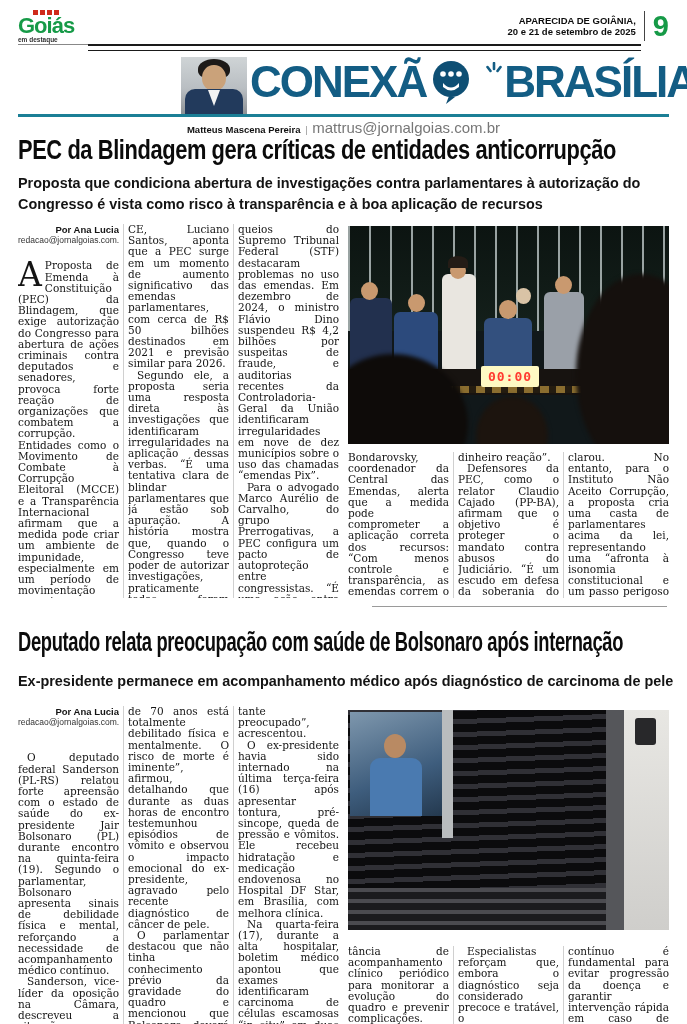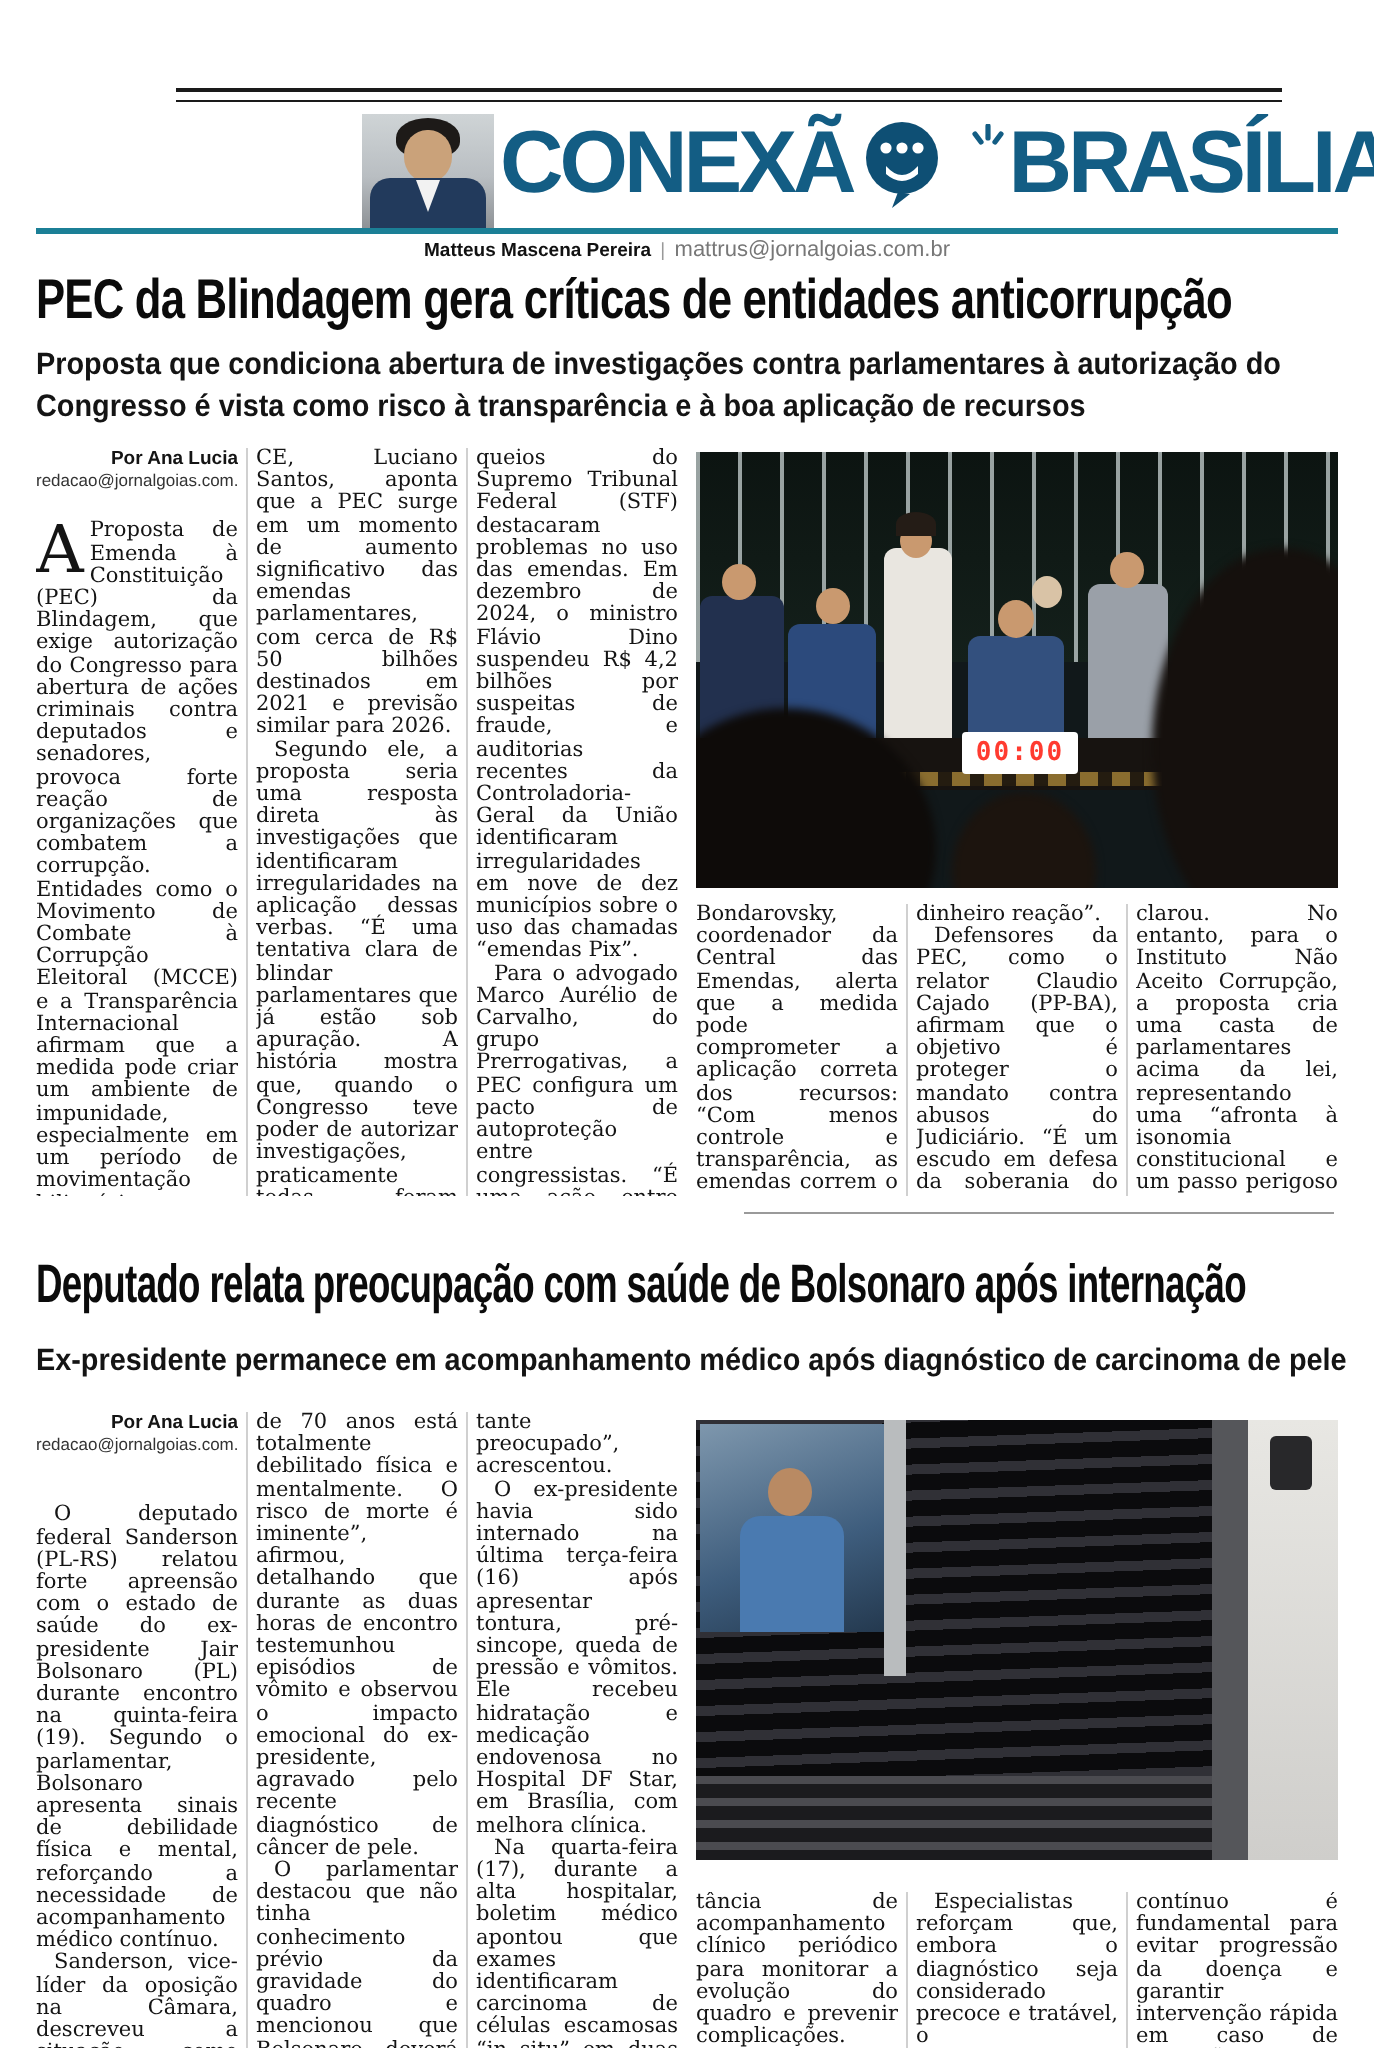--- a/index.html
+++ b/index.html
@@ -30,21 +30,21 @@
   .cp-shirt { position:absolute; left:27px; top:33px; width:12px; height:16px; background:#f2f2f2;
               clip-path:polygon(0 0,100% 0,50% 100%); }
   .banner-title { position:absolute; left:232px; top:-2px; display:flex; align-items:center;
                   color:#135d84; font-weight:bold; font-size:44px; line-height:60px; letter-spacing:-2px; }
   .bubble { margin:0 4px; display:flex; }
   .spark { margin:0 2px 22px 10px; display:flex; }
   .banner-rule { position:absolute; top:114px; left:18px; right:18px; height:2.5px; background:#1b7f96; }
   .banner-byline { position:absolute; top:119px; left:0; width:100%; text-align:center; font-size:9.5px; }
   .bb-name { font-weight:bold; color:#111; }
   .bb-sep { color:#999; margin:0 2px; }
-  .bb-email { color:#777; font-size:11px; }
+  .bb-email { color:#777; font-size:15px; }
 
   
   .headline { position:absolute; left:18px; margin:0; white-space:nowrap; font-weight:bold; color:#0b0b0b;
               transform-origin:0 0; letter-spacing:-0.5px; }
   .h1a { top:134px; font-size:28px; transform:scaleX(0.78); }
   .h2a { top:627px; font-size:27px; transform:scaleX(0.68); }
   .subhead { position:absolute; left:18px; margin:0; width:700px; transform:scaleX(0.93); transform-origin:0 0;
              font-weight:bold; font-size:15.5px; line-height:20.5px; color:#141414; text-align:left; }
   .sh1 { top:173px; }
   .sh2 { top:671px; white-space:nowrap; }
@@ -76,21 +76,21 @@
   .photo1 { position:absolute; left:330px; top:2px; width:321px; height:218px; overflow:hidden; background:#11181a; }
   .p1-wall { position:absolute; left:0; top:0; width:100%; height:105px; background:
       repeating-linear-gradient(90deg, rgba(200,210,210,.75) 0 2px, rgba(10,18,14,0) 2px 21px),
       linear-gradient(180deg,#0c1411 0%, #14201b 100%); }
   .fig { position:absolute; }
   .face { position:absolute; border-radius:50%; background:#c9996f; }
   .suit { position:absolute; border-radius:6px 6px 0 0; }
   .p1-desk { position:absolute; left:0; top:143px; width:100%; height:26px; background:#171310; }
   .p1-gold { position:absolute; left:0; top:160px; width:100%; height:7px;
              background:repeating-linear-gradient(90deg,#8a6d2f 0 9px,#241c10 9px 16px); }
-  .timer { position:absolute; left:133px; top:140px; width:58px; height:21px; background:#ffffff; border-radius:2px;
+  .timer { position:absolute; left:133px; top:140px; width:58px; height:21px; background:#fef9c3; border-radius:2px;
            color:#ff3b30; font-family:"DejaVu Sans Mono",monospace; font-weight:bold; font-size:13px;
            line-height:21px; text-align:center; letter-spacing:1px; }
   .blob { position:absolute; border-radius:50%; filter:blur(2px); }
 
   
   .photo2 { position:absolute; left:330px; top:4px; width:321px; height:220px; overflow:hidden; background:#121214; }
   .p2-blinds { position:absolute; left:0; top:0; width:276px; height:100%;
       background:repeating-linear-gradient(178deg,#303036 0 5px,#0b0b0d 5px 13px); }
   .p2-blinds-low { position:absolute; left:0; top:178px; width:276px; height:42px;
       background:repeating-linear-gradient(180deg,#4b4b50 0 4px,#1b1b1e 4px 11px); }
@@ -102,20 +102,40 @@
   .p2-graycol { position:absolute; left:258px; top:0; width:18px; height:100%; background:#55565a; }
   .p2-wall { position:absolute; left:276px; top:0; width:45px; height:100%;
       background:linear-gradient(180deg,#e8e7e3 0%,#cfcecb 100%); }
   .p2-camera { position:absolute; left:287px; top:8px; width:21px; height:27px; background:#28282a; border-radius:3px; }
 </style>
 </head>
 <body>
 
 <div class="page">
 
+  <div class="masthead">
+    <div class="logo">
+      <div class="logo-squares">
+          <i></i>
+          <i></i>
+          <i></i>
+          <i></i>
+        </div>
+      <div class="logo-title">Goiás</div>
+      <div class="logo-sub">em destaque</div>
+    </div>
+    <div class="mast-right">
+      <div class="mast-date">
+        <div>APARECIDA DE GOIÂNIA,</div>
+        <div>20 e 21 de setembro de 2025</div>
+      </div>
+      <div class="mast-sep"></div>
+      <div class="page-number">9</div>
+    </div>
+  </div>
   <div class="mast-rule"></div>
 
   <div class="banner">
     <div class="columnist-photo">
       <div class="cp-hair"></div>
       <div class="cp-face"></div>
       <div class="cp-suit"></div>
       <div class="cp-shirt"></div>
     </div>
     <div class="banner-title">

